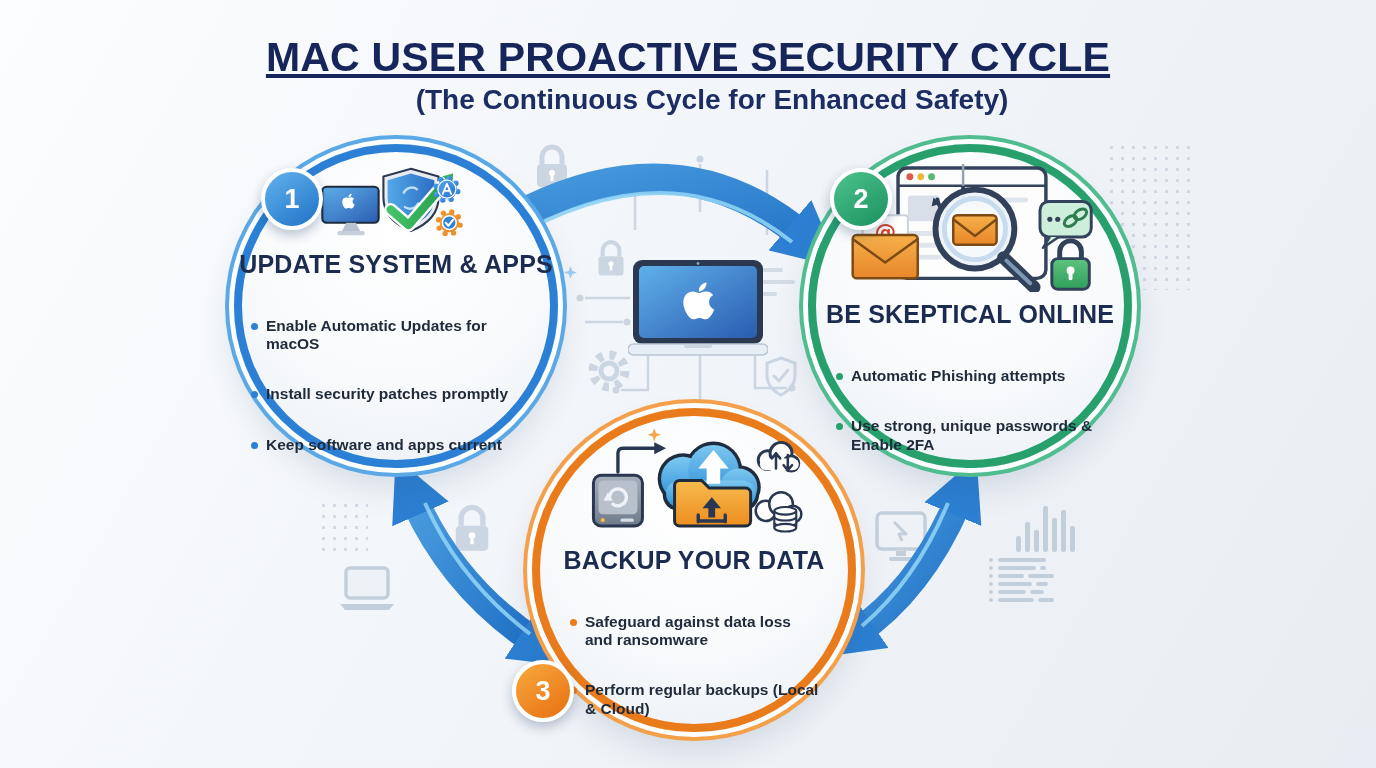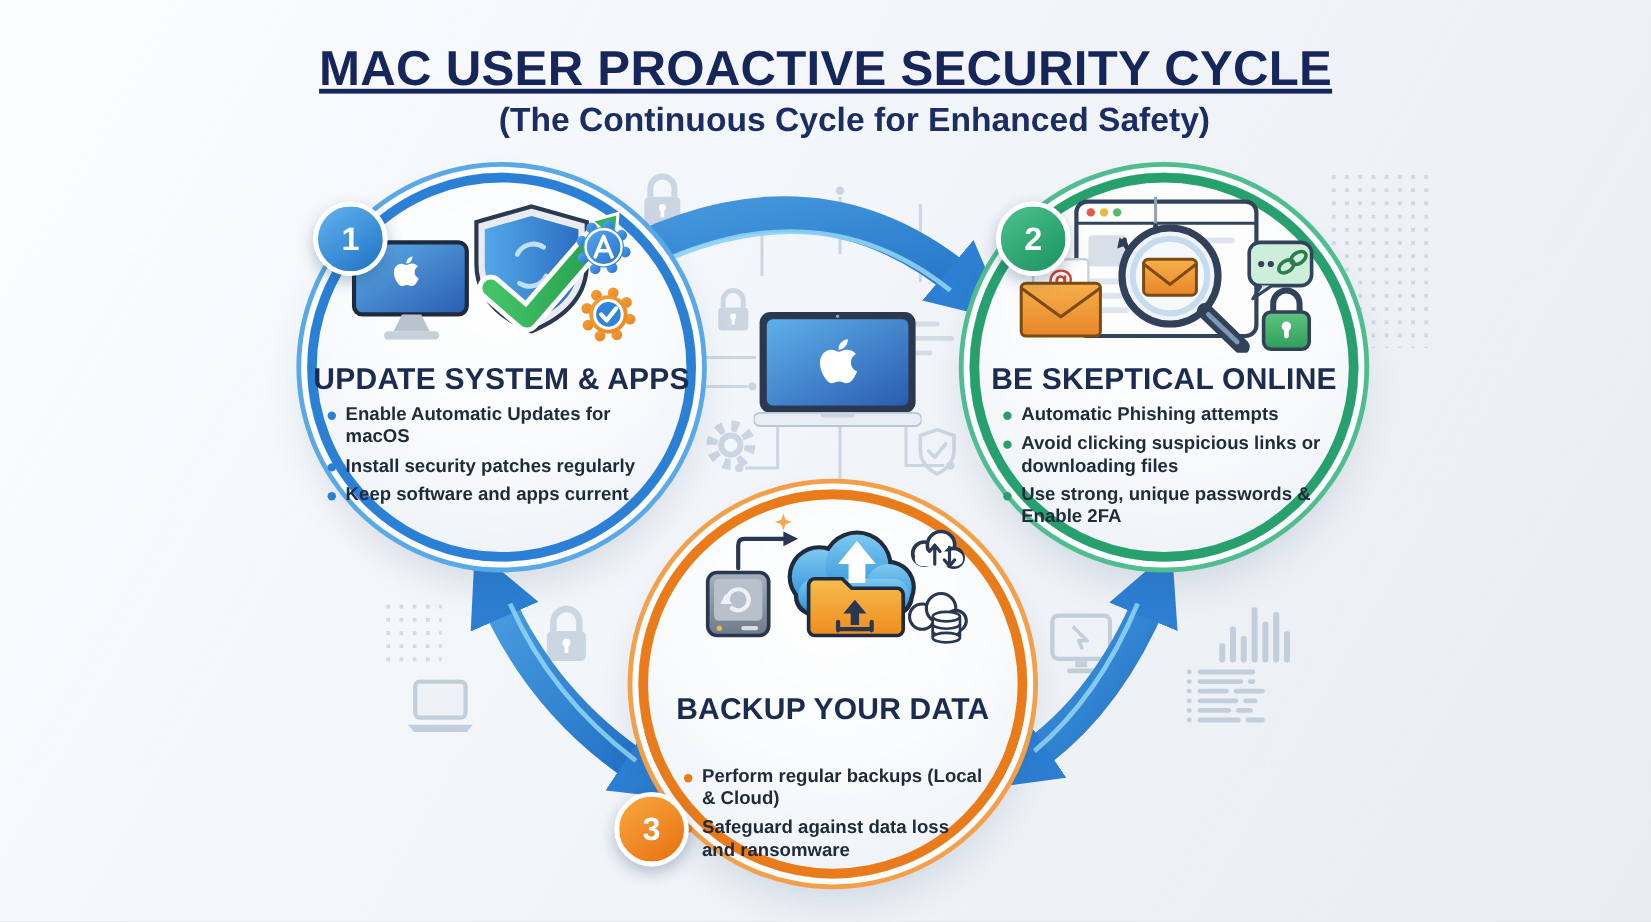--- a/index.html
+++ b/index.html
@@ -7,30 +7,30 @@
     background:linear-gradient(120deg,#fbfdfe 0%,#f2f5f9 45%,#e9edf3 100%);
     font-family:"Liberation Sans",sans-serif;}
   
   .title-wrap{position:absolute;top:34px;left:0;width:100%;text-align:center;z-index:5;}
   .title-wrap h1{margin:0;font-size:41px;font-weight:800;letter-spacing:.2px;color:#16265a;text-decoration:underline;}
   .title-wrap .subtitle{margin:3px 0 0;font-size:28px;font-weight:700;color:#1b2d63;padding-left:48px;}
   
   .node{position:absolute;width:308px;height:308px;border-radius:50%;z-index:3;
     display:flex;flex-direction:column;align-items:center;
     background:radial-gradient(circle at 50% 28%,#ffffff 0%,#f8fafc 55%,#eaeff5 100%);}
-  .node-1{left:256px;top:144px;--ac:#2b80d5;border:8px solid #2b80d5;
+  .node-1{left:234px;top:144px;--ac:#2b80d5;border:8px solid #2b80d5;
     box-shadow:0 0 0 5px #fcfdfe,0 0 0 9px #5aa9e6,0 18px 34px rgba(35,70,115,.16);}
   .node-2{left:808px;top:144px;--ac:#27a06e;border:8px solid #27a06e;
     box-shadow:0 0 0 5px #fcfdfe,0 0 0 9px #4fbd8f,0 18px 34px rgba(35,70,115,.16);}
   .node-3{left:532px;top:408px;--ac:#ea7b1a;border:8px solid #ea7b1a;
-    box-shadow:0 0 0 5px #fcfdfe,0 0 0 9px #f4a04a,0 18px 34px rgba(35,70,115,.16);gap:27px;}
+    box-shadow:0 0 0 5px #fcfdfe,0 0 0 9px #f4a04a,0 18px 34px rgba(35,70,115,.16);}
   .cluster{margin-top:12px;display:block;}
   .node h2{margin:8px 0 6px;font-size:25px;font-weight:800;color:#1c2c50;letter-spacing:.2px;white-space:nowrap;}
   .node ul{list-style:none;margin:0;padding:0;font-size:15.5px;font-weight:600;color:#1f2a3a;line-height:1.18;}
-  .node li{position:relative;padding-left:17px;margin-bottom:6px;}
+  .node li{position:relative;padding-left:17px;margin-bottom:6px;margin-top:32px;}
   .node li::before{content:"";position:absolute;left:2px;top:6px;width:7px;height:7px;border-radius:50%;background:var(--ac);}
   .node-1 ul{width:294px;} .node-2 ul{width:272px;} .node-3 ul{width:252px;}
   
   .badge{position:absolute;z-index:6;width:54px;height:54px;border-radius:50%;border:4px solid #fff;
     display:flex;align-items:center;justify-content:center;font-size:27px;font-weight:800;color:#fff;
     box-shadow:0 5px 12px rgba(30,60,100,.3);}
   .badge-1{left:261px;top:168px;background:linear-gradient(145deg,#63b3ee,#1f72c6);}
   .badge-2{left:830px;top:168px;background:linear-gradient(145deg,#4dc28c,#1a9260);}
   .badge-3{left:512px;top:660px;background:linear-gradient(145deg,#f9a93f,#e86f10);}
   
@@ -286,21 +286,21 @@
             <circle cx="221" cy="115" r="4.5"></circle>
           <circle cx="214" cy="98" r="16"></circle>
         </g>
         <circle cx="214" cy="98" r="11.5" fill="#2f83d8" stroke="#fff" stroke-width="2.5"></circle>
         <path d="M208 98 l4.5 5 l8 -10" stroke="#fff" stroke-width="3.5" fill="none" stroke-linecap="round" stroke-linejoin="round"></path>
       </g>
     </svg>
     <h2>UPDATE SYSTEM &amp; APPS</h2>
     <ul>
       <li>Enable Automatic Updates for macOS</li>
-      <li>Install security patches regularly</li>
+      <li>Install security patches promptly</li>
       <li>Keep software and apps current</li>
     </ul>
   </div>
 
   <div class="node node-2">
     <svg class="cluster" width="250" height="130" viewBox="0 0 250 130">
       <g>
         <rect x="52" y="4" width="150" height="112" rx="9" fill="#fdfdfe" stroke="#33435c" stroke-width="3.5"></rect>
         <path d="M52 22 H202" stroke="#33435c" stroke-width="2.5"></path>
         <circle cx="64" cy="13" r="3.5" fill="#e05a4a"></circle>
@@ -345,21 +345,20 @@
       <g>
         <path d="M216 96 v-7 a11 11 0 0 1 22 0 v7" fill="none" stroke="#31415a" stroke-width="5"></path>
         <rect x="208" y="96" width="38" height="31" rx="6" fill="url(#gLockG)" stroke="#31415a" stroke-width="3"></rect>
         <circle cx="227" cy="108" r="4" fill="#fff"></circle>
           <rect x="225" y="108" width="4" height="10" rx="2" fill="#fff"></rect>
       </g>
     </svg>
     <h2>BE SKEPTICAL ONLINE</h2>
     <ul>
       <li>Automatic Phishing attempts</li>
-      <li>Avoid clicking suspicious links or downloading files</li>
       <li>Use strong, unique passwords &amp; Enable 2FA</li>
     </ul>
   </div>
 
   <div class="node node-3">
     <svg class="cluster" width="250" height="130" viewBox="0 0 250 130">
       <g fill="none" stroke="#2a3750" stroke-width="4" stroke-linecap="round">
         <path d="M35 52 V30 Q35 24 41 24 H78"></path>
         <polygon points="78,17 92,24 78,31" fill="#2a3750" stroke="none"></polygon>
       </g>
@@ -411,22 +410,22 @@
           <path d="M220 105 a13 4.5 0 0 0 26 0 M220 112 a13 4.5 0 0 0 26 0" fill="none"></path>
           <ellipse cx="233" cy="118" rx="13" ry="4.5"></ellipse>
         </g>
       </g>
       <svg x="70" y="0" width="16" height="16" viewBox="0 0 14 14">
           <polygon points="7,0 8.8,5.2 14,7 8.8,8.8 7,14 5.2,8.8 0,7 5.2,5.2" fill="#f3a84c"></polygon>
         </svg>
     </svg>
     <h2>BACKUP YOUR DATA</h2>
     <ul>
+      <li>Safeguard against data loss and ransomware</li>
       <li>Perform regular backups (Local &amp; Cloud)</li>
-      <li>Safeguard against data loss and ransomware</li>
     </ul>
   </div>
 
   <div class="badge badge-1">1</div>
   <div class="badge badge-2">2</div>
   <div class="badge badge-3">3</div>
 
   <div class="title-wrap">
     <h1>MAC USER PROACTIVE SECURITY CYCLE</h1>
     <div class="subtitle">(The Continuous Cycle for Enhanced Safety)</div>

